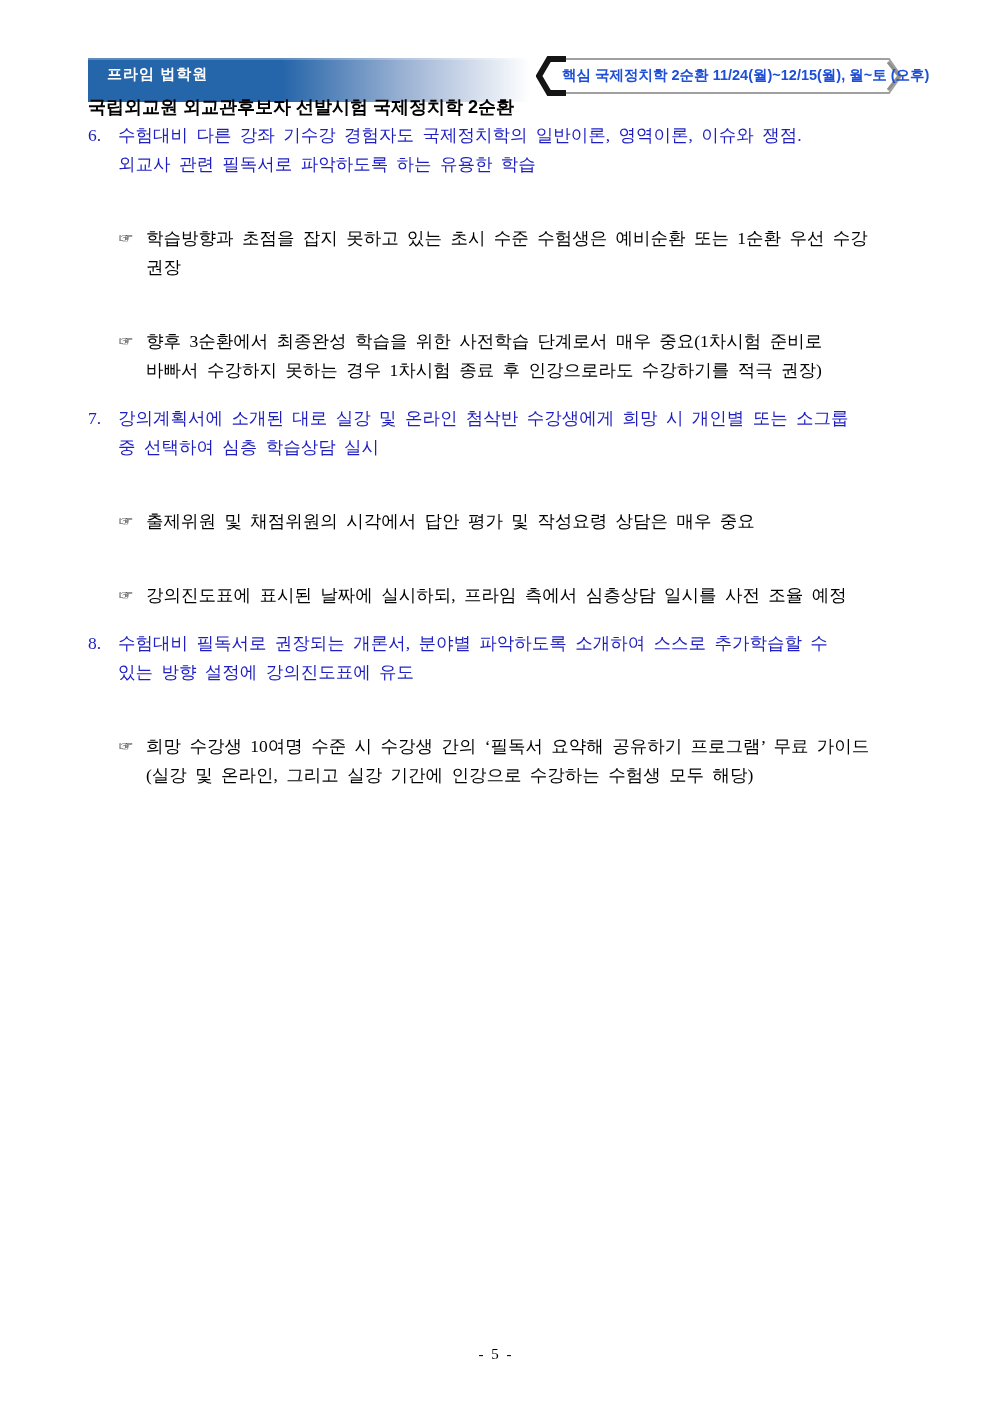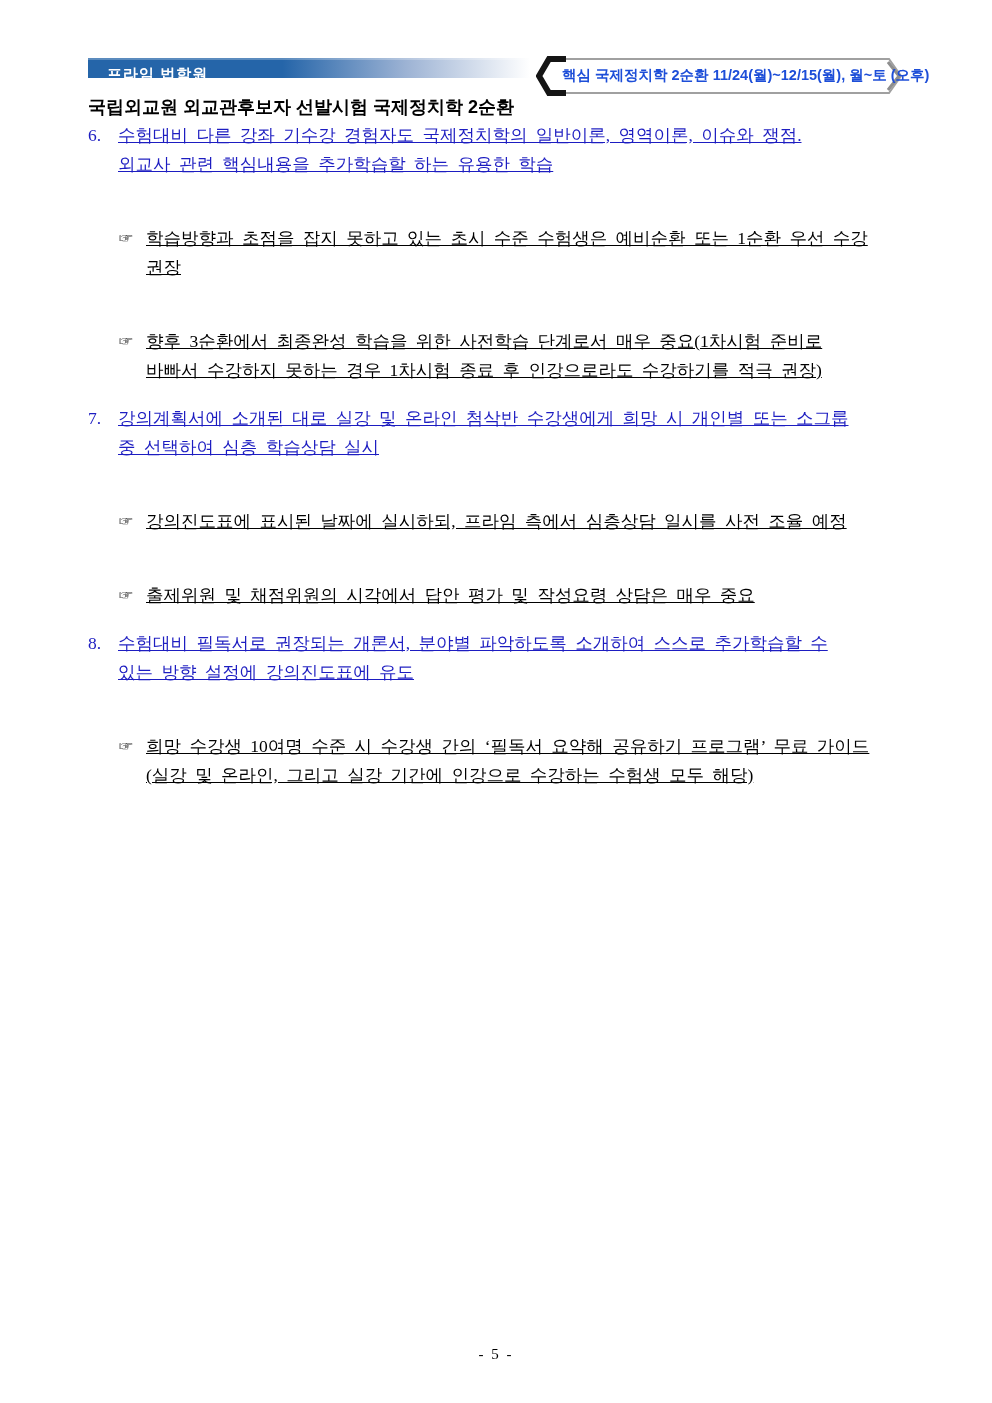--- a/index.html
+++ b/index.html
@@ -12,21 +12,21 @@
     font-family: "Liberation Serif", "DejaVu Serif", serif;
     color: #000000;
   }
 
   
   .header-row { position: absolute; top: 56px; left: 88px; width: 818px; height: 38px; }
 
   .brand-bar {
     position: absolute;
     left: 0; top: 2px;
-    width: 442px; height: 20px;
+    width: 442px; height: 44px;
     background: linear-gradient(to right, #2565a9 0%, #2565a9 44%, #9db3d4 72%, #ffffff 100%);
     box-shadow: inset 0 2px 0 rgba(255,255,255,0.25);
   }
   .brand-label {
     position: absolute;
     left: 19px; top: 0;
     line-height: 31px;
     color: #ffffff;
     font-family: "Liberation Sans", "DejaVu Sans", sans-serif;
     font-weight: bold;
@@ -65,21 +65,21 @@
 
   
   .content {
     position: absolute;
     top: 121px; left: 88px;
     width: 822px;
     font-size: 17.5px;
     word-spacing: 4px;
   }
   .item + .item { margin-top: 19px; }
-  .line { line-height: 29px; text-decoration: underline; }
+  .line { line-height: 29px; }
   .blue { color: #1d1dc1; }
   .num { display: inline-block; width: 30px; }
   .t-cont { padding-left: 30px; }
   .s-first { padding-left: 30px; margin-top: 45px; }
   .s-cont { padding-left: 58px; }
   .hand {
     display: inline-block;
     width: 28px;
     color: #333333;
     font-size: 16px;
@@ -116,41 +116,41 @@
   </div>
 
   <div class="subtitle">국립외교원 외교관후보자 선발시험 국제정치학 2순환</div>
 
   <div class="content">
 
     <div class="item">
       <div class="line blue">
         <span class="num">6.</span><span>수험대비 다른 강좌 기수강 경험자도 국제정치학의 일반이론, 영역이론, 이슈와 쟁점.</span>
       </div>
-      <div class="line blue t-cont">외교사 관련 핵심내용을 추가학습할 하는 유용한 학습</div>
+      <div class="line blue t-cont">외교사 관련 필독서로 파악하도록 하는 유용한 학습</div>
       <div class="line s-first">
         <span class="hand">☞</span><span>학습방향과 초점을 잡지 못하고 있는 초시 수준 수험생은 예비순환 또는 1순환 우선 수강</span>
       </div>
       <div class="line s-cont">권장</div>
       <div class="line s-first">
         <span class="hand">☞</span><span>향후 3순환에서 최종완성 학습을 위한 사전학습 단계로서 매우 중요(1차시험 준비로</span>
       </div>
       <div class="line s-cont">바빠서 수강하지 못하는 경우 1차시험 종료 후 인강으로라도 수강하기를 적극 권장)</div>
     </div>
 
     <div class="item">
       <div class="line blue">
         <span class="num">7.</span><span>강의계획서에 소개된 대로 실강 및 온라인 첨삭반 수강생에게 희망 시 개인별 또는 소그룹</span>
       </div>
       <div class="line blue t-cont">중 선택하여 심층 학습상담 실시</div>
       <div class="line s-first">
-        <span class="hand">☞</span><span>강의진도표에 표시된 날짜에 실시하되, 프라임 측에서 심층상담 일시를 사전 조율 예정</span>
+        <span class="hand">☞</span><span>출제위원 및 채점위원의 시각에서 답안 평가 및 작성요령 상담은 매우 중요</span>
       </div>
       <div class="line s-first">
-        <span class="hand">☞</span><span>출제위원 및 채점위원의 시각에서 답안 평가 및 작성요령 상담은 매우 중요</span>
+        <span class="hand">☞</span><span>강의진도표에 표시된 날짜에 실시하되, 프라임 측에서 심층상담 일시를 사전 조율 예정</span>
       </div>
     </div>
 
     <div class="item">
       <div class="line blue">
         <span class="num">8.</span><span>수험대비 필독서로 권장되는 개론서, 분야별 파악하도록 소개하여 스스로 추가학습할 수</span>
       </div>
       <div class="line blue t-cont">있는 방향 설정에 강의진도표에 유도</div>
       <div class="line s-first">
         <span class="hand">☞</span><span>희망 수강생 10여명 수준 시 수강생 간의 ‘필독서 요약해 공유하기 프로그램’ 무료 가이드</span>

